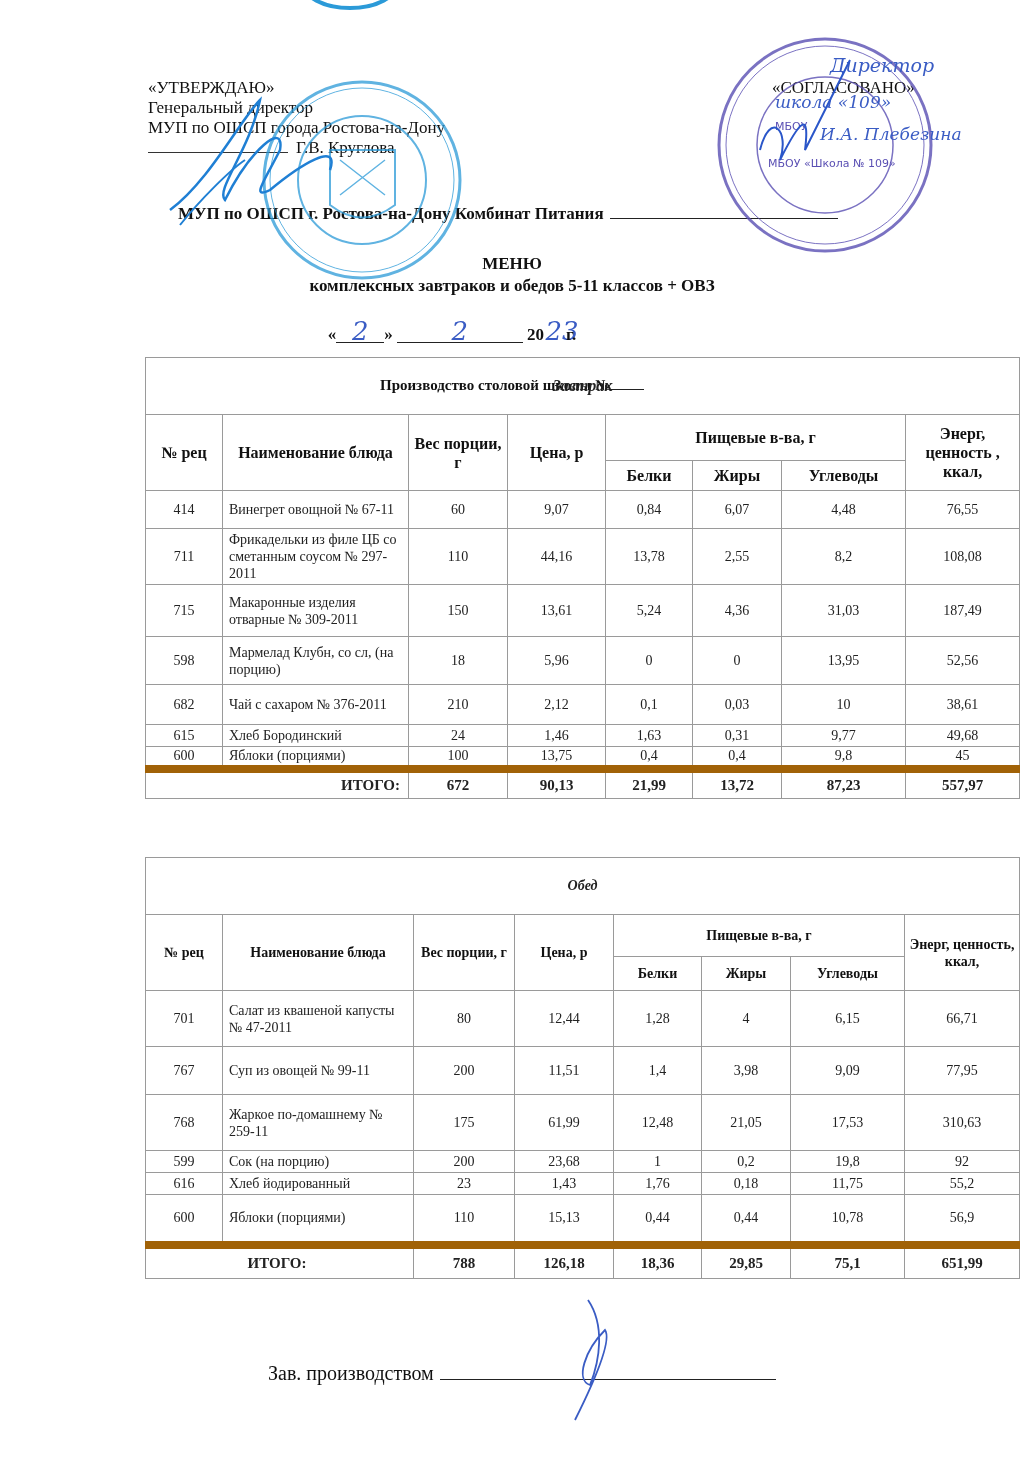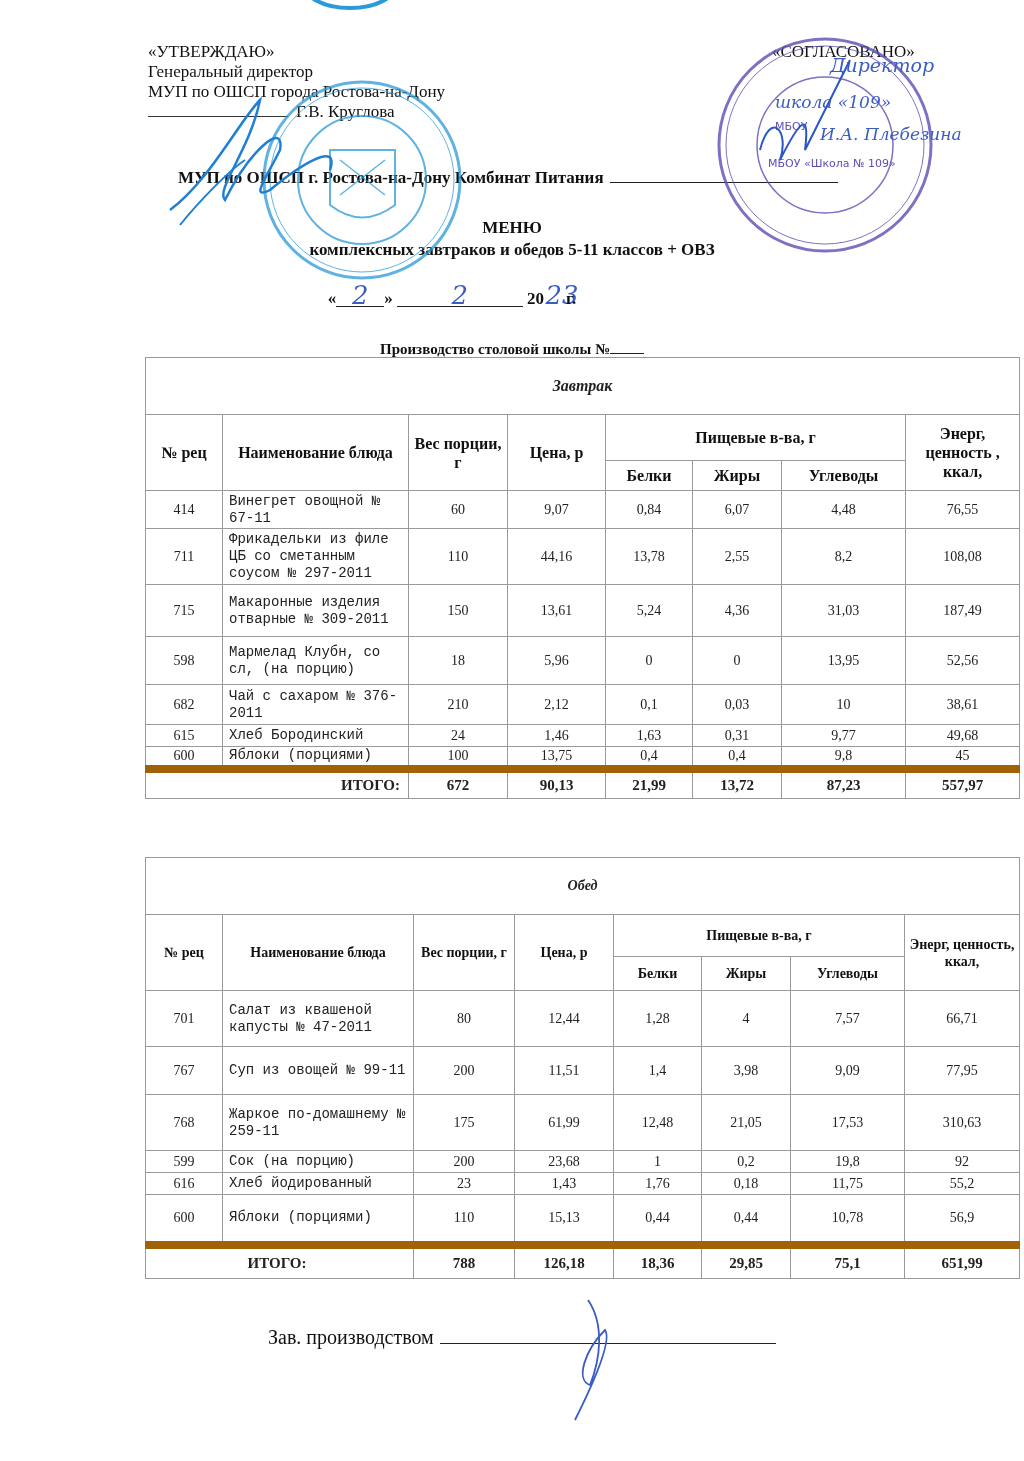--- a/index.html
+++ b/index.html
@@ -1,34 +1,34 @@
 <!DOCTYPE html>
 <html><head>
 <meta charset="utf-8">
 <style>
   html, body { margin: 0; padding: 0; background: #ffffff; }
   body { width: 1024px; height: 1461px; position: relative; overflow: hidden;
          font-family: "Liberation Serif", "DejaVu Serif", serif; color: #111; }
-  .abs { position: absolute; }
+  .abs { position: absolute; margin-top: 36px; }
   .approve { left: 148px; top: 42px; font-size: 17px; line-height: 20px; }
   .approve .sigline { display: inline-block; width: 140px; border-bottom: 1px solid #333; margin-right: 8px; vertical-align: baseline; }
   .agreed { left: 772px; top: 42px; font-size: 17px; }
   .combine { left: 178px; top: 168px; font-size: 17px; font-weight: bold; }
   .combine .uline { display: inline-block; width: 228px; border-bottom: 1px solid #222; margin-left: 6px; height: 14px; vertical-align: baseline; }
   .title { left: 0; width: 1024px; text-align: center; font-weight: bold; font-size: 17px; }
   .date-line { left: 0; width: 904px; top: 284px; text-align: center; font-weight: bold; font-size: 17px; }
   .date-line .blank { display: inline-block; border-bottom: 1px solid #222; text-align: center; color: #3a5cc4; font-family: "DejaVu Serif", serif; font-style: italic; font-weight: normal; font-size: 26px; line-height: 22px; }
   .prod { left: 0; width: 1024px; top: 339px; text-align: center; font-weight: bold; font-size: 15px; }
   .prod .uline { display: inline-block; width: 34px; border-bottom: 1px solid #222; height: 14px; }
 
   table.menu { position: absolute; left: 145px; width: 874px; border-collapse: collapse; table-layout: fixed; }
   table.menu td, table.menu th { border: 1px solid #9a9a9a; text-align: center; vertical-align: middle; padding: 0 3px; }
   table.menu .section { font-style: italic; font-weight: bold; }
   table.menu th { font-weight: bold; }
-  table.menu td.name { text-align: left; padding-left: 6px; font-size: 14px; line-height: 17px; font-family: Liberation Mono, monospace; }
+  table.menu td.name { text-align: left; padding-left: 6px; font-size: 14px; line-height: 17px; }
   table.menu td { font-size: 14px; color: #222; }
   table.menu tr.total td { font-weight: bold; font-size: 15px; border-top: 8px solid #a16207; }
   table.menu tr.total td.tlabel { text-align: right; padding-right: 8px; }
 
   #t1 { top: 357px; }
   #t1 .section-row td { height: 56px; font-size: 16px; }
   #t1 th { font-size: 16px; line-height: 19px; }
   #t2 { top: 857px; }
   #t2 .section-row td { height: 56px; font-size: 14px; }
   #t2 th { font-size: 14px; line-height: 17px; }
@@ -209,21 +209,21 @@
   </tr>
   </tbody>
     <tbody id="t2-body">
       <tr style="height: 56px;">
         <td>701</td>
         <td class="name">Салат из квашеной капусты № 47-2011</td>
         <td>80</td>
         <td>12,44</td>
         <td>1,28</td>
         <td>4</td>
-        <td>7,57</td>
+        <td>6,15</td>
         <td>66,71</td>
       </tr>
       <tr style="height: 48px;">
         <td>767</td>
         <td class="name">Суп из овощей № 99-11</td>
         <td>200</td>
         <td>11,51</td>
         <td>1,4</td>
         <td>3,98</td>
         <td>9,09</td>

